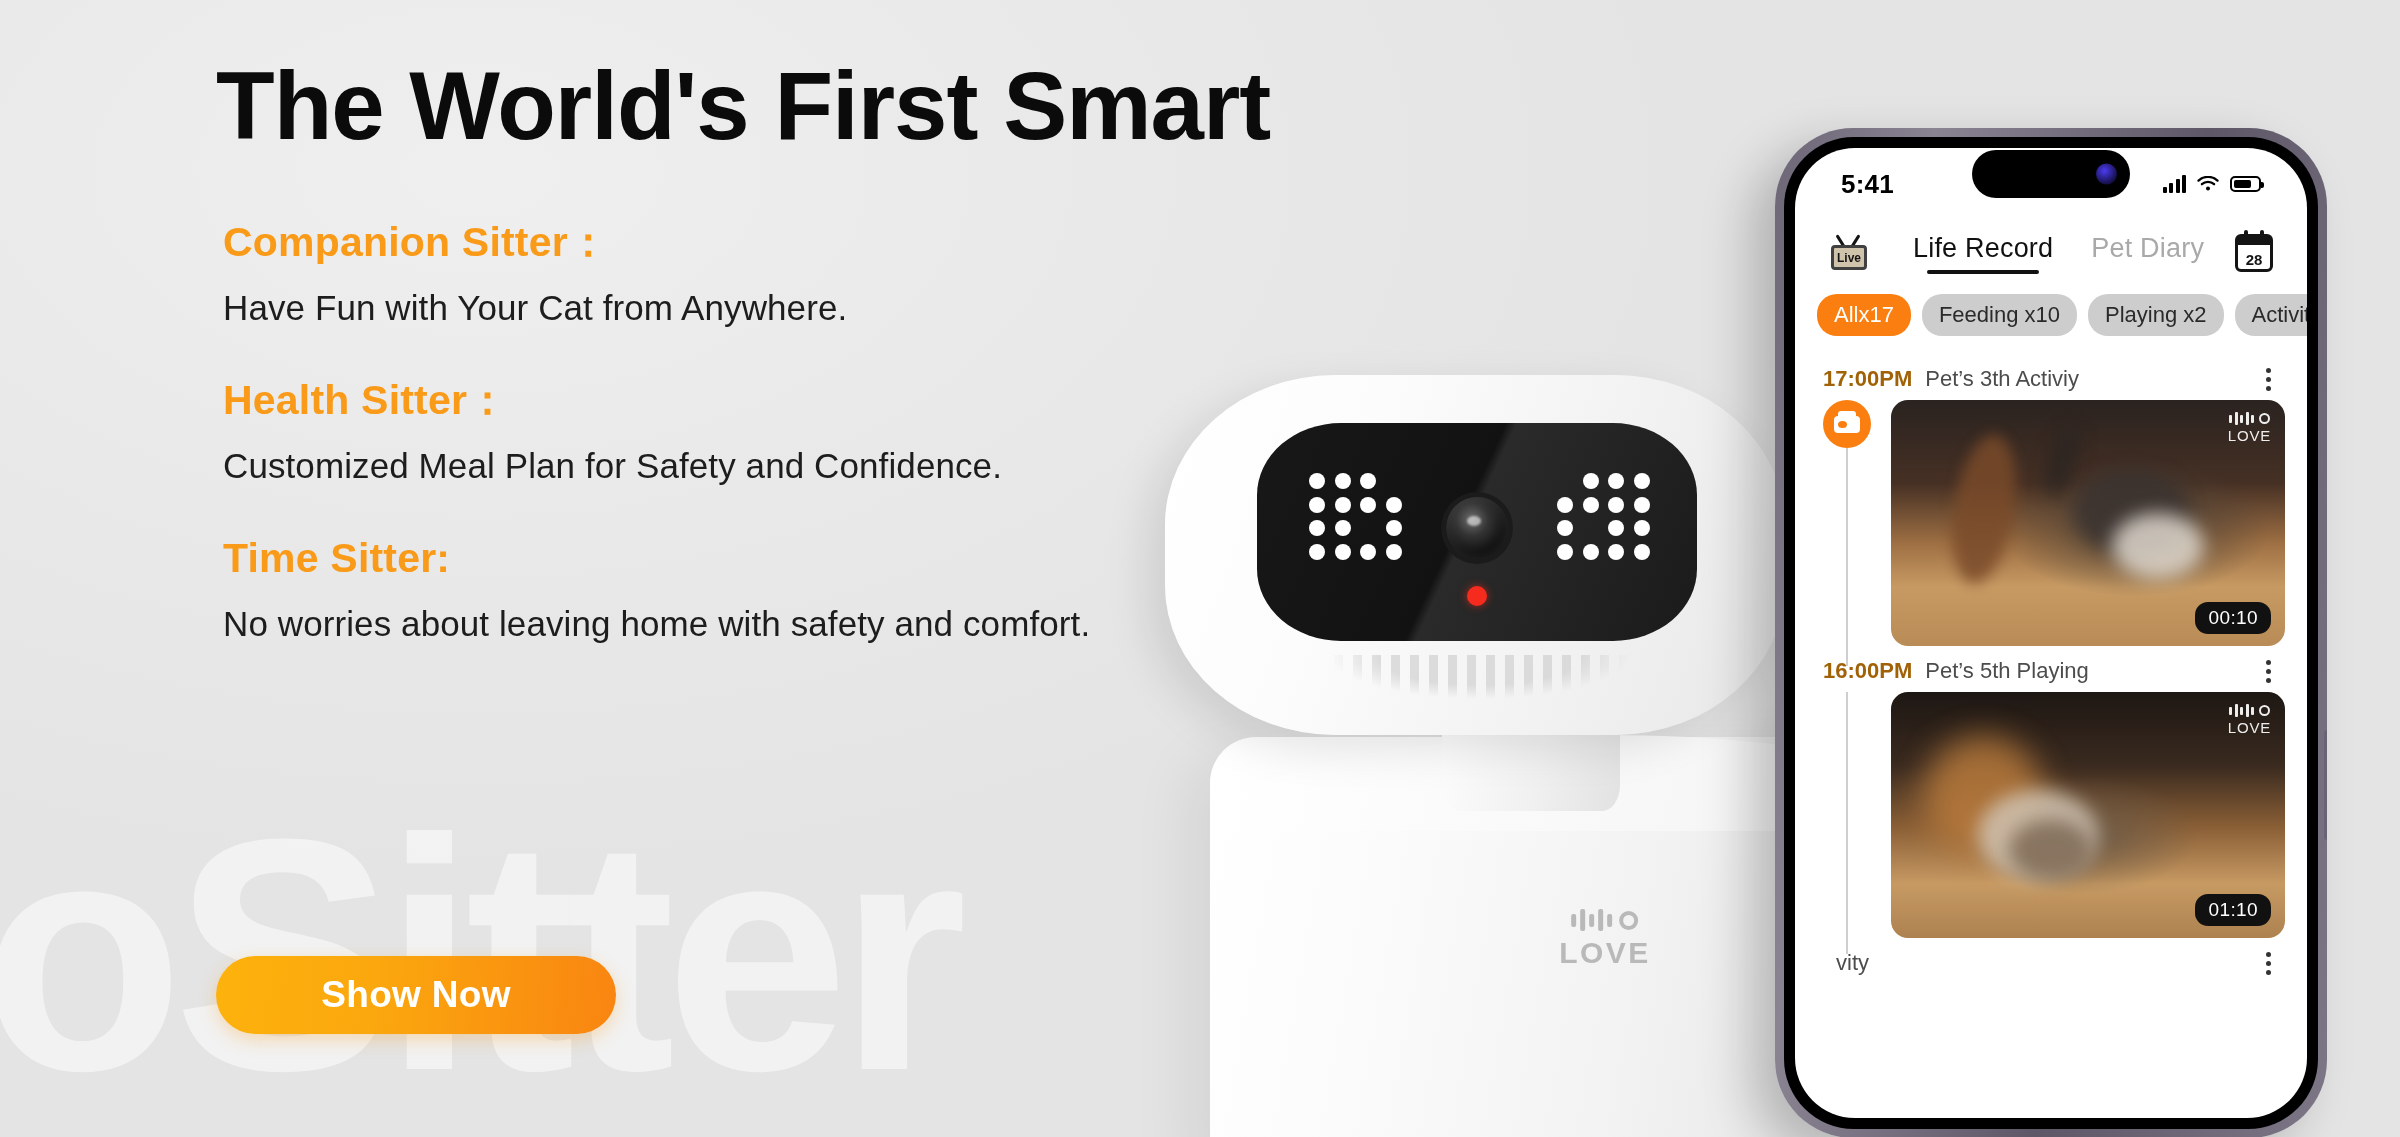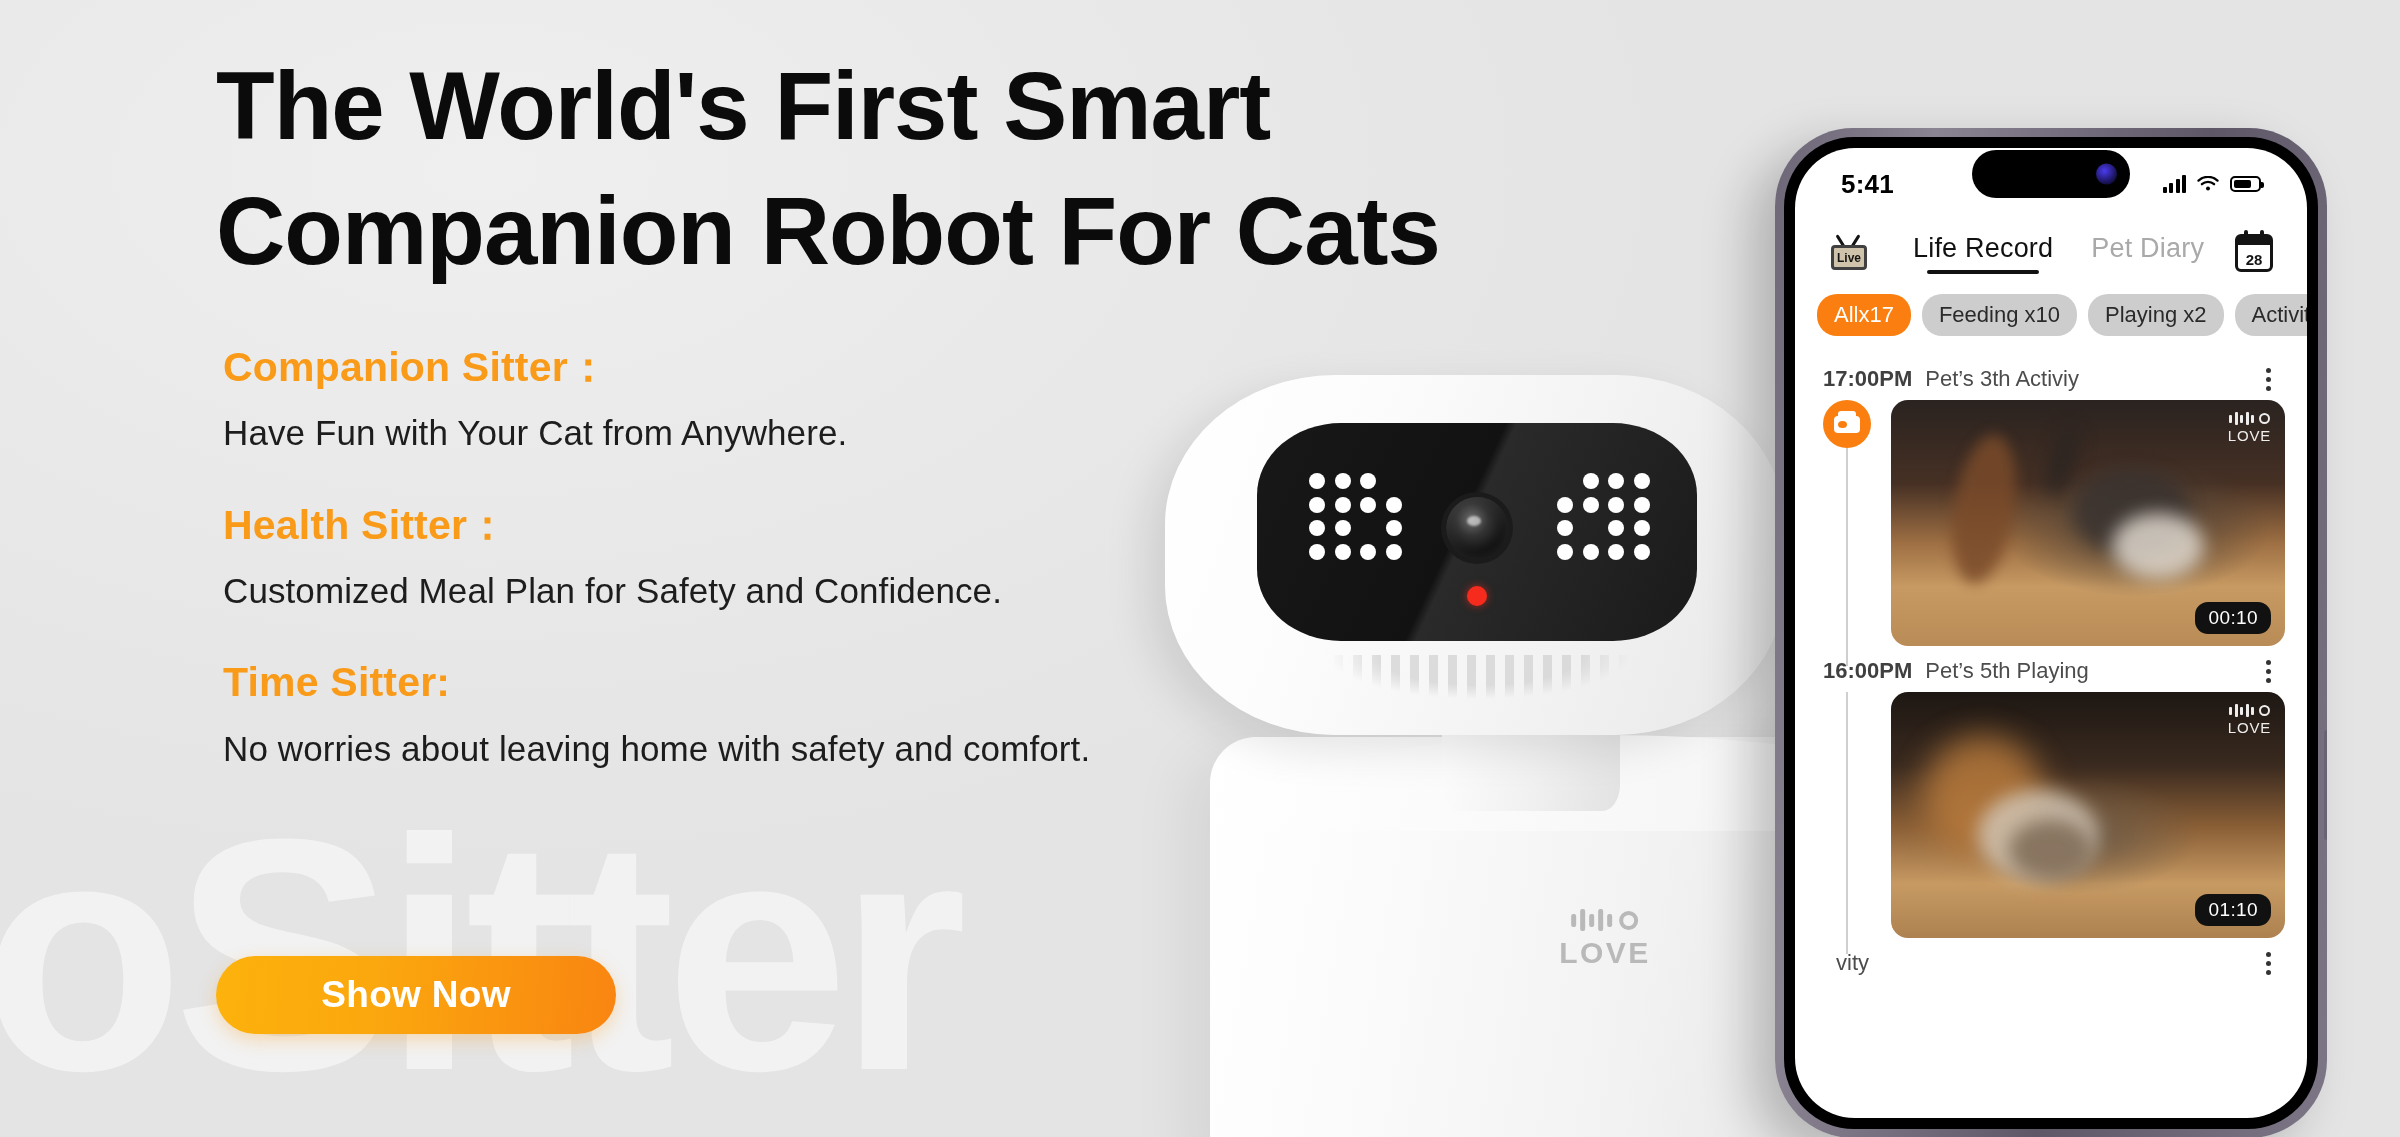--- a/index.html
+++ b/index.html
@@ -211,21 +211,21 @@
   }
   .chip.sel{ background:#fa7f10; color:#fff; }
 
   
   .feed{ padding:0 22px; margin-top:18px; }
   .entry{ position:relative; }
   .entry-head{
     display:flex; align-items:center; gap:13px;
     padding:12px 6px 8px 6px;
   }
-  .e-time{ font-size:22px; font-weight:700; color:#404040; }
+  .e-time{ font-size:22px; font-weight:700; color:#a16207; }
   .e-title{ font-size:22px; color:#4c4c4c; }
   .dots{ margin-left:auto; display:flex; flex-direction:column; gap:4px; padding-right:8px; cursor:pointer; }
   .dots i{ width:5px; height:5px; border-radius:50%; background:#333; display:block; }
 
   .entry-body{ display:flex; gap:14px; padding-left:6px; position:relative; }
   .railwrap{ width:54px; position:relative; flex:none; }
   .badge{
     width:48px; height:48px; border-radius:50%;
     background:#fa7f10;
     display:flex; align-items:center; justify-content:center;
@@ -389,21 +389,20 @@
 </head>
 <body>
 
 <div class="stage">
 
   <div class="watermark">oSitter</div>
 
   <div class="copy">
     <h1 class="headline">
       <span>The World's First Smart</span><br>
-      <span>Companion Robot For Cats</span>
     </h1>
 
     <div class="features">
       <div class="feature">
         <div class="f-title">Companion Sitter：</div>
         <div class="f-desc">Have Fun with Your Cat from Anywhere.</div>
       </div>
       <div class="feature">
         <div class="f-title">Health Sitter：</div>
         <div class="f-desc">Customized Meal Plan for Safety and Confidence.</div>

